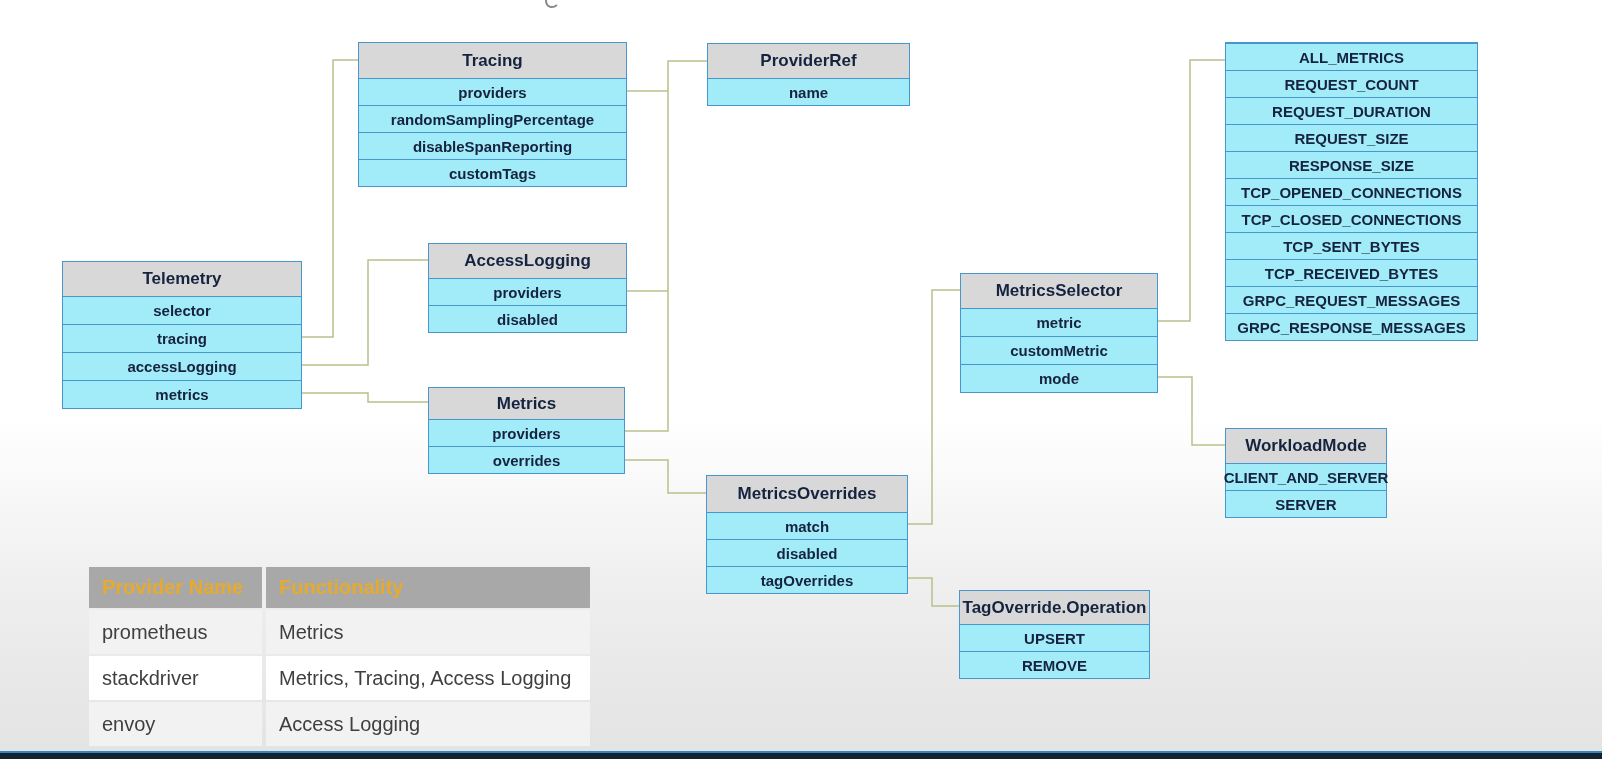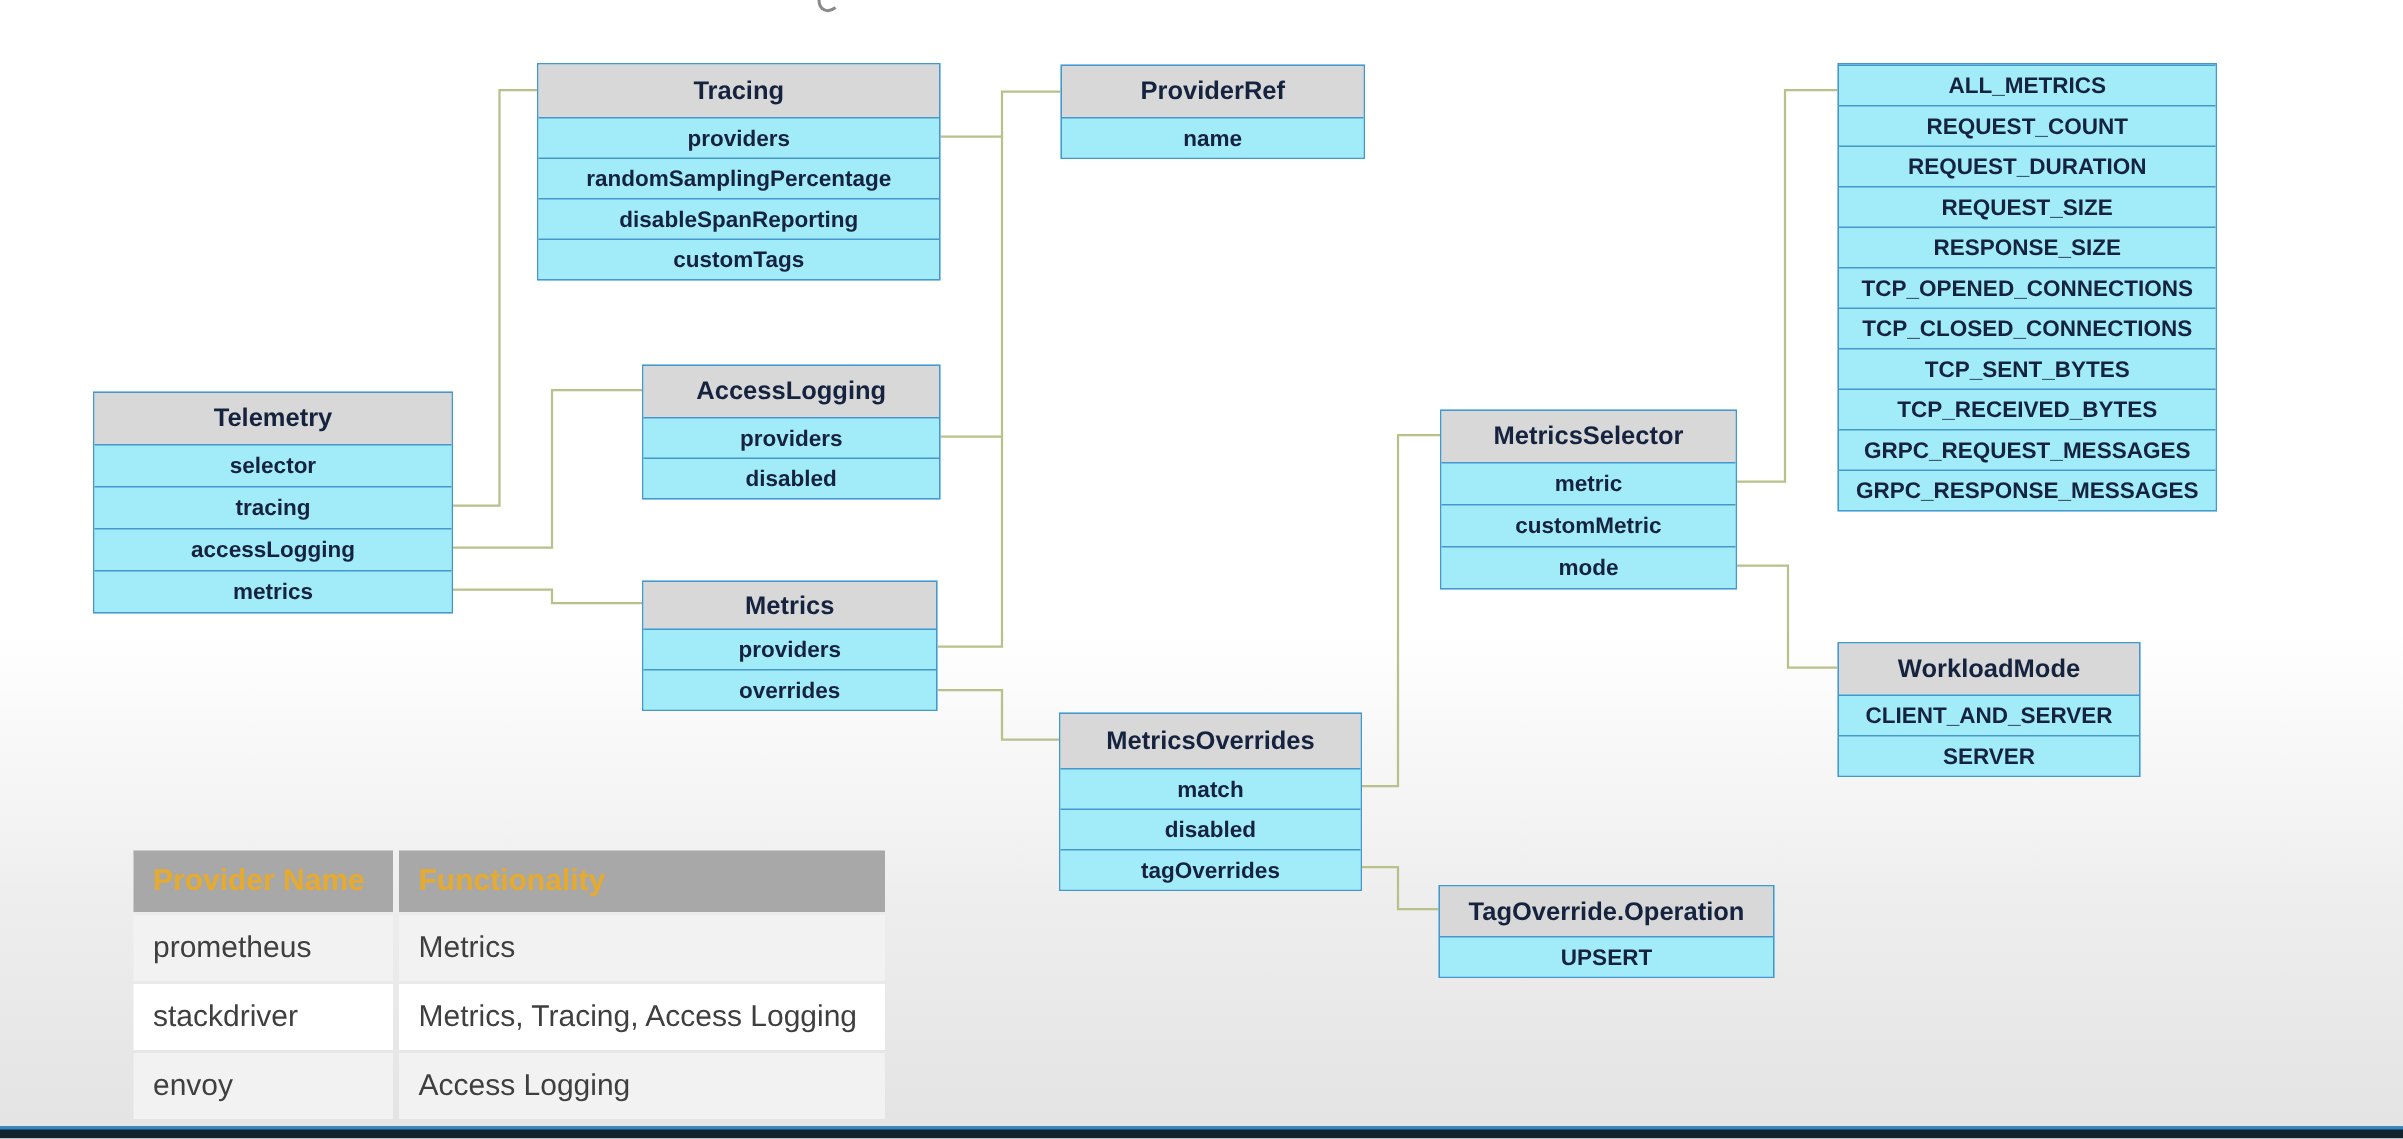--- a/index.html
+++ b/index.html
@@ -130,29 +130,30 @@
     <div class="uml-row">REQUEST_SIZE</div>
     <div class="uml-row">RESPONSE_SIZE</div>
     <div class="uml-row">TCP_OPENED_CONNECTIONS</div>
     <div class="uml-row">TCP_CLOSED_CONNECTIONS</div>
     <div class="uml-row">TCP_SENT_BYTES</div>
     <div class="uml-row">TCP_RECEIVED_BYTES</div>
     <div class="uml-row">GRPC_REQUEST_MESSAGES</div>
     <div class="uml-row">GRPC_RESPONSE_MESSAGES</div>
   </div>
 
-  <div class="uml-box" style="left:1225px;top:428px;width:202px;--hh:34px;--rh:27px">
+  <div class="uml-box" style="left:1225px;top:428px;width:162px;--hh:34px;--rh:27px">
     <div class="uml-header">WorkloadMode</div>
     <div class="uml-row">CLIENT_AND_SERVER</div>
     <div class="uml-row">SERVER</div>
   </div>
 
-  <div class="uml-box" style="left:959px;top:590px;width:224px;--hh:33px;--rh:27px">
+  <div class="uml-box" style="left:959px;top:590px;width:191px;--hh:33px;--rh:27px">
     <div class="uml-header">TagOverride.Operation</div>
     <div class="uml-row">UPSERT</div>
+    <div class="uml-row">REMOVE</div>
   </div>
 
   <div class="ptable">
     <div class="cell th">Provider Name</div>
     <div class="cell th">Functionality</div>
 
     <div class="cell r0">prometheus</div>
     <div class="cell r0">Metrics</div>
 
     <div class="cell r1">stackdriver</div>

